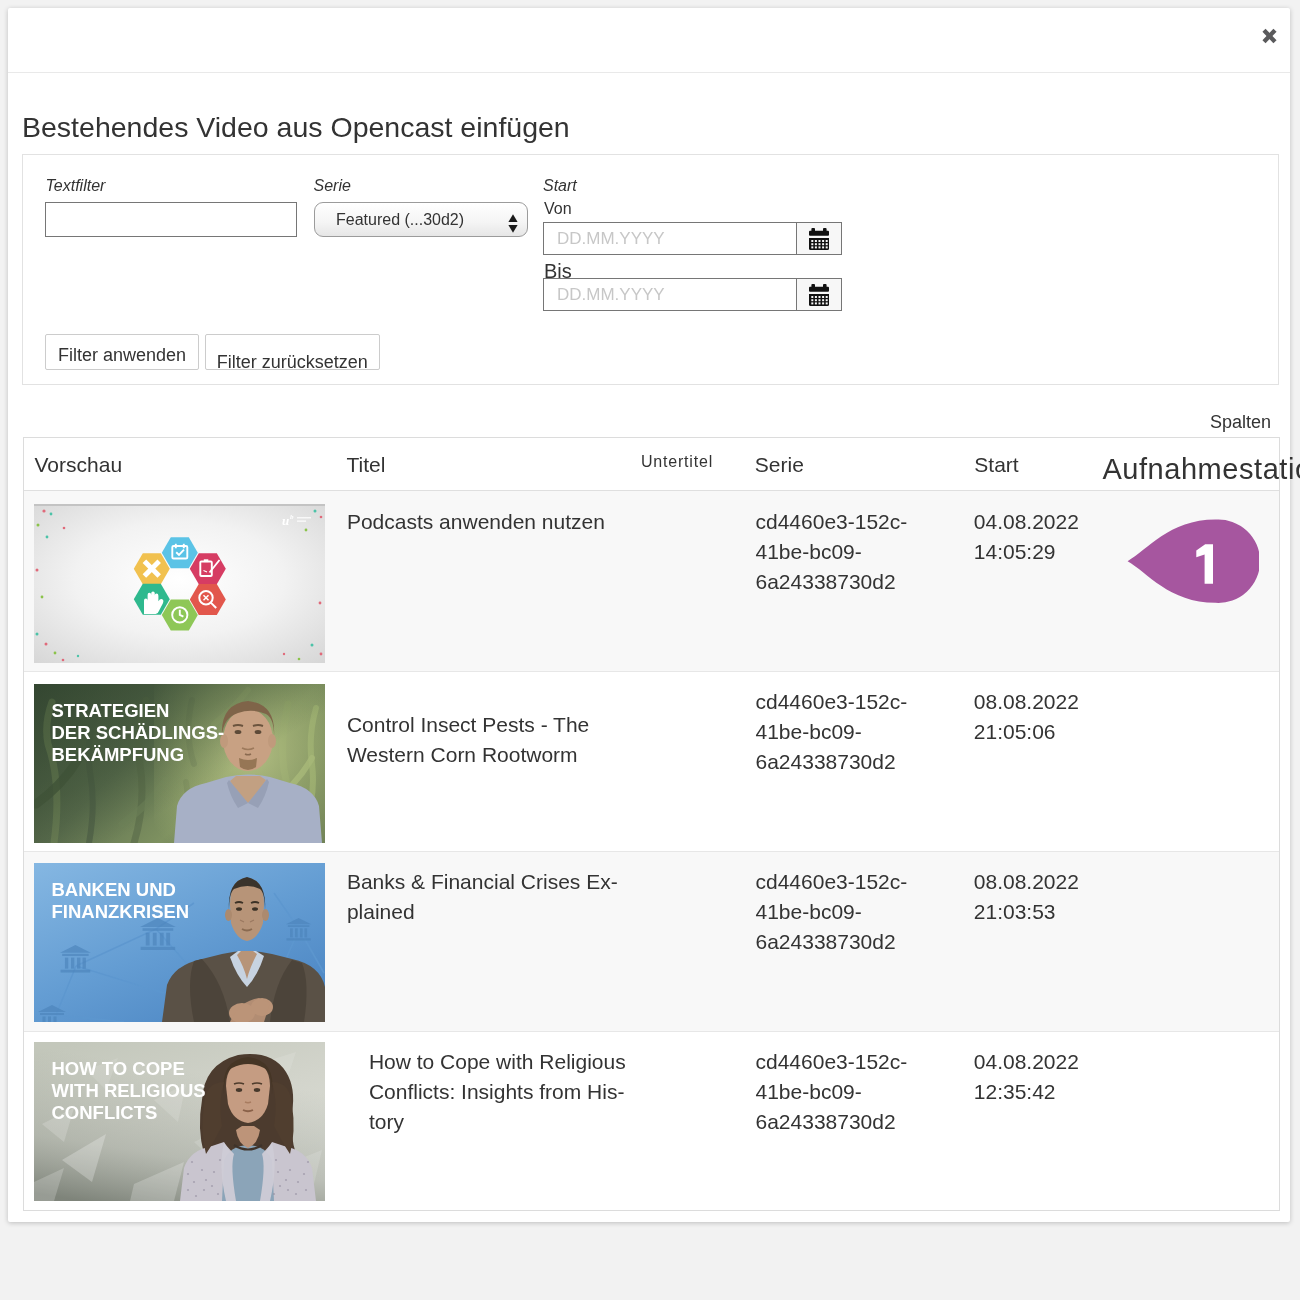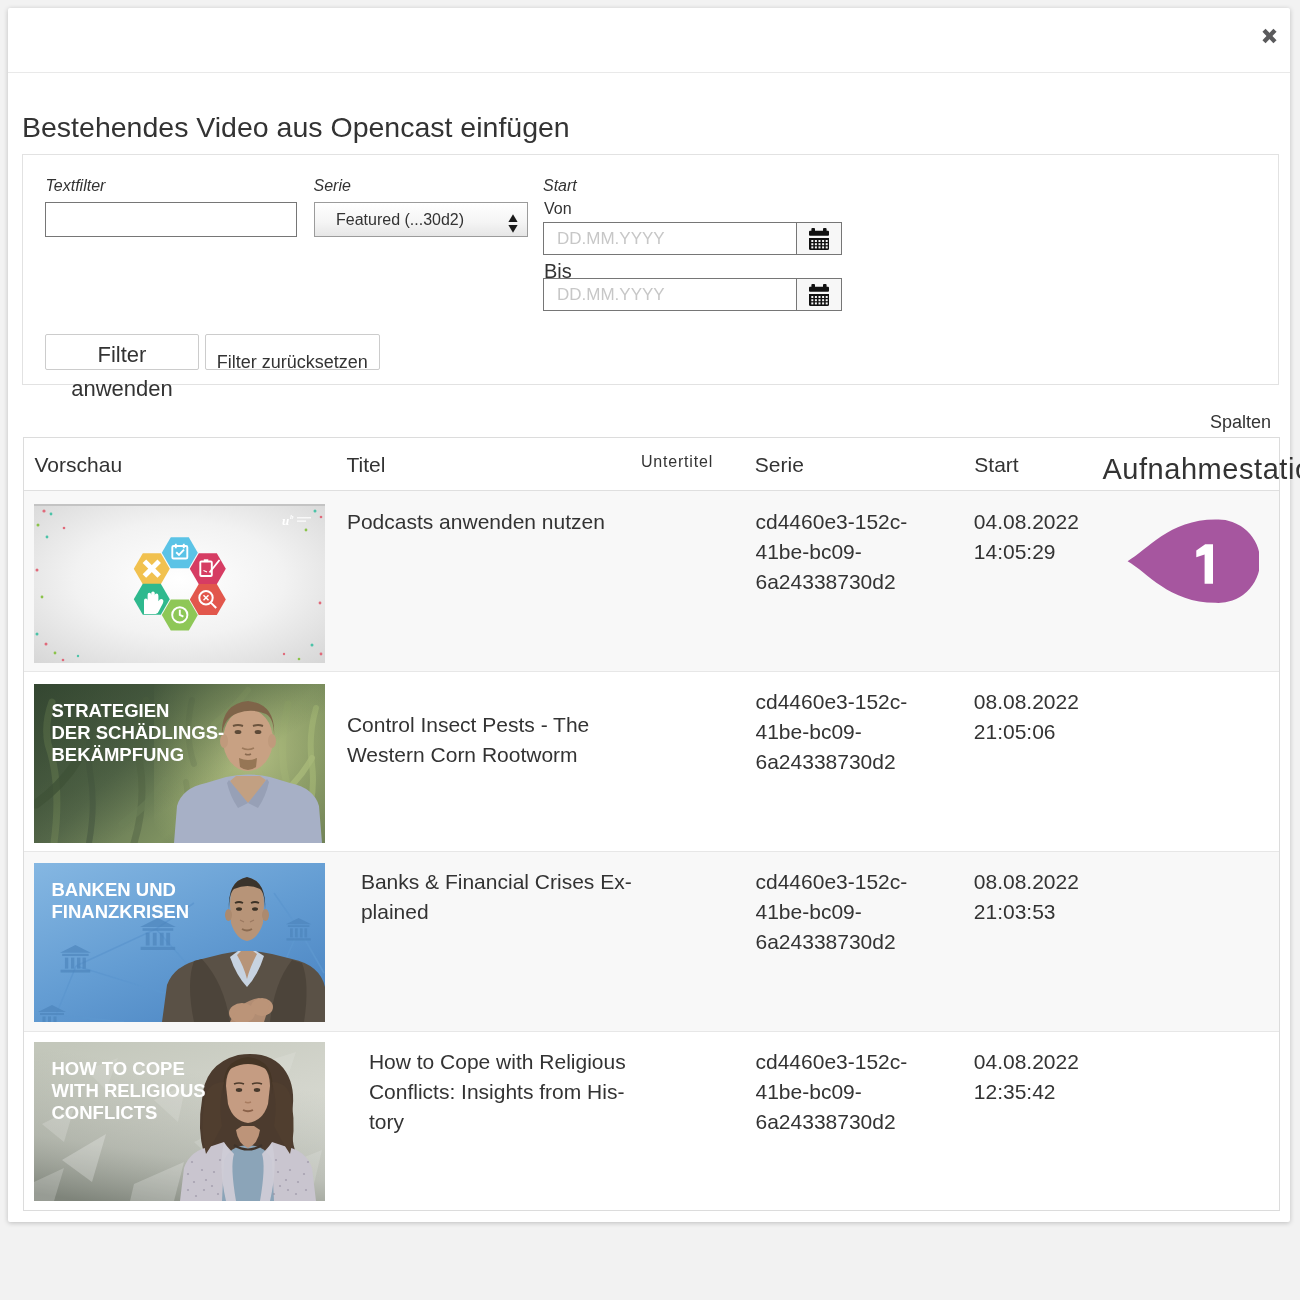--- a/index.html
+++ b/index.html
@@ -20,21 +20,21 @@
   </g>
 </svg>
 
 <div class="abs" style="left:22px; top:110.5px; font-size:28.5px;">Bestehendes Video aus Opencast einfügen</div>
 
 <div class="abs" style="left:22px; top:154px; width:1257px; height:231px; border:1px solid #e2e2e2; background:#fff;"></div>
 <div class="abs" style="left:45.5px; top:177px; font-size:16px; font-style:italic;">Textfilter</div>
 <div class="abs" style="left:45px; top:202px; width:252px; height:35px; border:1px solid #767676; background:#fff;"></div>
 
 <div class="abs" style="left:313.5px; top:177px; font-size:16px; font-style:italic;">Serie</div>
-<div class="abs" style="left:314px; top:202px; width:214px; height:35px; border:1px solid #9b9b9b; border-radius:0; background:linear-gradient(#ffffff, #f4f4f4 60%, #e6e6e6); font-size:16px; line-height:33px; padding-left:21px;">Featured (...30d2)
+<div class="abs" style="left:314px; top:202px; width:214px; height:35px; border:1px solid #9b9b9b; border-radius:9px; background:linear-gradient(#ffffff, #f4f4f4 60%, #e6e6e6); font-size:16px; line-height:33px; padding-left:21px;">Featured (...30d2)
   <svg style="position:absolute; left:193px; top:11px;" width="10" height="19" viewBox="0 0 10 19">
       <path d="M5 0.2 L9.6 8 L0.4 8 Z" fill="#1a1a1a"></path>
       <path d="M5 18.8 L9.6 11 L0.4 11 Z" fill="#1a1a1a"></path>
     </svg>
 </div>
 
 <div class="abs" style="left:543px; top:177px; font-size:16px; font-style:italic;">Start</div>
 <div class="abs" style="left:544px; top:199.5px; font-size:16px;">Von</div>
 <div class="abs" style="left:543px; top:222px; width:254px; height:33px; border:1px solid #767676; background:#fff; font-size:17px; line-height:31px; padding-left:13px; color:#c7c7c7;">DD.MM.YYYY</div>
 <div class="abs" style="left:796px; top:222px; width:46px; height:33px; border:1px solid #767676; background:#f7f7f7;">
@@ -83,21 +83,21 @@
         <rect x="16.7" y="15.2" width="2" height="2"></rect>
       <rect x="2.3" y="18.4" width="2" height="2"></rect>
         <rect x="5.9" y="18.4" width="2" height="2"></rect>
         <rect x="9.5" y="18.4" width="2" height="2"></rect>
         <rect x="13.1" y="18.4" width="2" height="2"></rect>
         <rect x="16.7" y="18.4" width="2" height="2"></rect>
     </g>
   </svg>
 </div>
 
-<div class="abs" style="left:45px; top:334px; width:154px; height:36px; border:1px solid #cccccc; border-radius:2px; background:#fff; font-size:22px; text-align:center; line-height:34px; padding-top:3px;">Filter anwenden</div>
+<div class="abs" style="left:45px; top:334px; width:154px; height:36px; border:1px solid #cccccc; border-radius:2px; background:#fff; font-size:18px; text-align:center; line-height:34px; padding-top:3px;">Filter anwenden</div>
 <div class="abs" style="left:204.5px; top:334px; width:175.5px; height:36px; border:1px solid #cccccc; border-radius:2px; background:#fff; font-size:18px; text-align:center; line-height:34px; padding-top:10px;">Filter zurücksetzen</div>
 
 <div class="abs" style="left:1210px; top:412px; font-size:18px;">Spalten</div>
 
 <div class="abs" style="left:23px; top:437px; width:1257px; height:774px; border:1px solid #dcdcdc; background:#fff;"></div>
 
 <div class="abs" style="left:24px; top:490px; width:1255px; height:181px; background:#f8f8f8;"></div>
 <div class="abs" style="left:24px; top:851px; width:1255px; height:180px; background:#f8f8f8;"></div>
 
 <div class="abs" style="left:24px; top:490px; width:1255px; height:1px; background:#dfdfdf;"></div>
@@ -113,21 +113,21 @@
 <div class="abs" style="left:1102.4px; top:453.3px; font-size:29px; letter-spacing:0.55px;">Aufnahmestation</div>
 
 <div class="abs" style="left:346.9px; top:507px; font-size:21px; line-height:30px;">Podcasts anwenden nutzen</div>
 <div class="abs" style="left:755.5px; top:507px; font-size:21px; line-height:30px;">cd4460e3-152c-<br>41be-bc09-<br>6a24338730d2</div>
 <div class="abs" style="left:973.8px; top:507px; font-size:21px; line-height:30px;">04.08.2022<br>14:05:29</div>
 
 <div class="abs" style="left:346.9px; top:710px; font-size:21px; line-height:30px;">Control Insect Pests - The<br>Western Corn Rootworm</div>
 <div class="abs" style="left:755.5px; top:687px; font-size:21px; line-height:30px;">cd4460e3-152c-<br>41be-bc09-<br>6a24338730d2</div>
 <div class="abs" style="left:973.8px; top:687px; font-size:21px; line-height:30px;">08.08.2022<br>21:05:06</div>
 
-<div class="abs" style="left:346.9px; top:867px; font-size:21px; line-height:30px;margin-left:14px;">Banks &amp; Financial Crises Ex-<br>plained</div>
+<div class="abs" style="left:346.9px; top:867px; font-size:21px; line-height:30px;">Banks &amp; Financial Crises Ex-<br>plained</div>
 <div class="abs" style="left:755.5px; top:867px; font-size:21px; line-height:30px;">cd4460e3-152c-<br>41be-bc09-<br>6a24338730d2</div>
 <div class="abs" style="left:973.8px; top:867px; font-size:21px; line-height:30px;">08.08.2022<br>21:03:53</div>
 
 <div class="abs" style="left:346.9px; top:1047px; font-size:21px; line-height:30px;margin-left:22px;">How to Cope with Religious<br>Conflicts: Insights from His-<br>tory</div>
 <div class="abs" style="left:755.5px; top:1047px; font-size:21px; line-height:30px;">cd4460e3-152c-<br>41be-bc09-<br>6a24338730d2</div>
 <div class="abs" style="left:973.8px; top:1047px; font-size:21px; line-height:30px;">04.08.2022<br>12:35:42</div>
 
 <svg class="abs" style="left:33.5px; top:504px;" width="291" height="159" viewBox="0 0 291 159">
   <defs>
     <radialGradient id="t1bg" cx="50%" cy="47%" r="72%">

